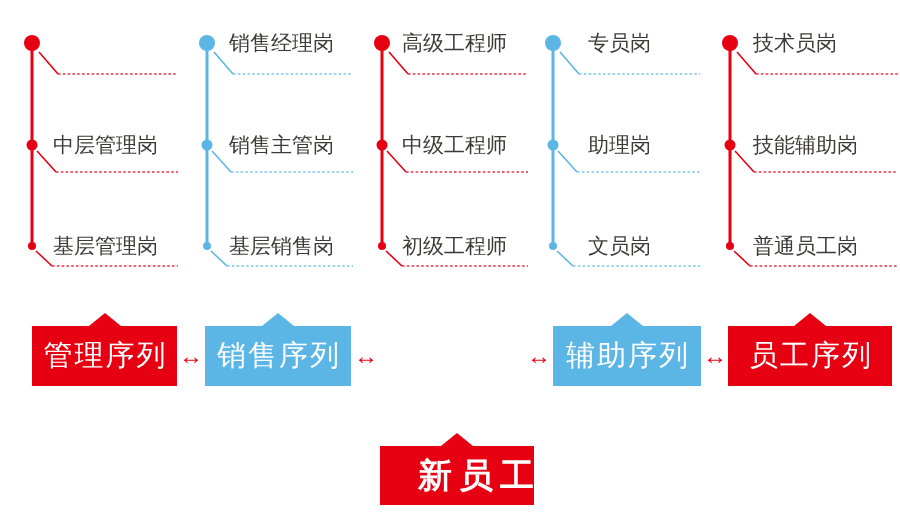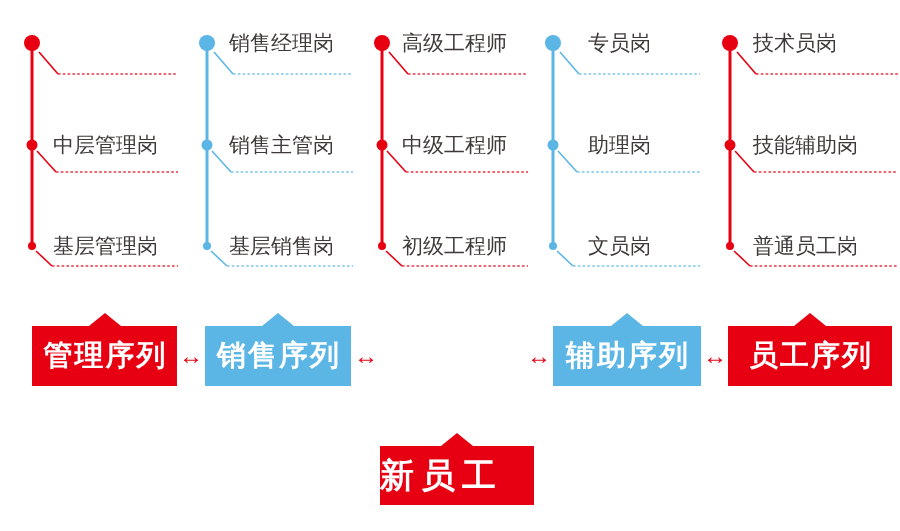--- a/index.html
+++ b/index.html
@@ -33,30 +33,30 @@
     position:absolute;top:-13px;left:50%;transform:translateX(-50%);
     width:0;height:0;
     border-left:16px solid transparent;border-right:16px solid transparent;
     border-bottom:13px solid transparent;
   }
   .seq.red,.entry.red{background:var(--red)}
   .seq.blue{background:var(--blue)}
   .seq.red .tri,.entry.red .tri{border-bottom-color:var(--red)}
   .seq.blue .tri{border-bottom-color:var(--blue)}
   .seq-label{
-    color:#fff;font-size:29px;font-weight:bold;
+    color:#fff;font-size:29px;font-weight:normal;
     letter-spacing:2px;margin-right:-2px;white-space:nowrap;
   }
   .swap{
     position:absolute;top:341px;width:24px;height:30px;line-height:30px;
     text-align:center;color:var(--red);font-size:24px;font-weight:bold;
   }
   .entry{
     position:absolute;left:380px;top:446px;width:154px;height:59px;
-    display:flex;align-items:center;justify-content:flex-start;
+    display:flex;align-items:center;justify-content:flex-end;
   }
   .entry-label{
     color:#fff;font-size:34px;font-weight:bold;
     letter-spacing:7px;margin-right:-7px;white-space:nowrap;
   }
 </style>
 </head>
 <body>
 
 <div class="stage">

